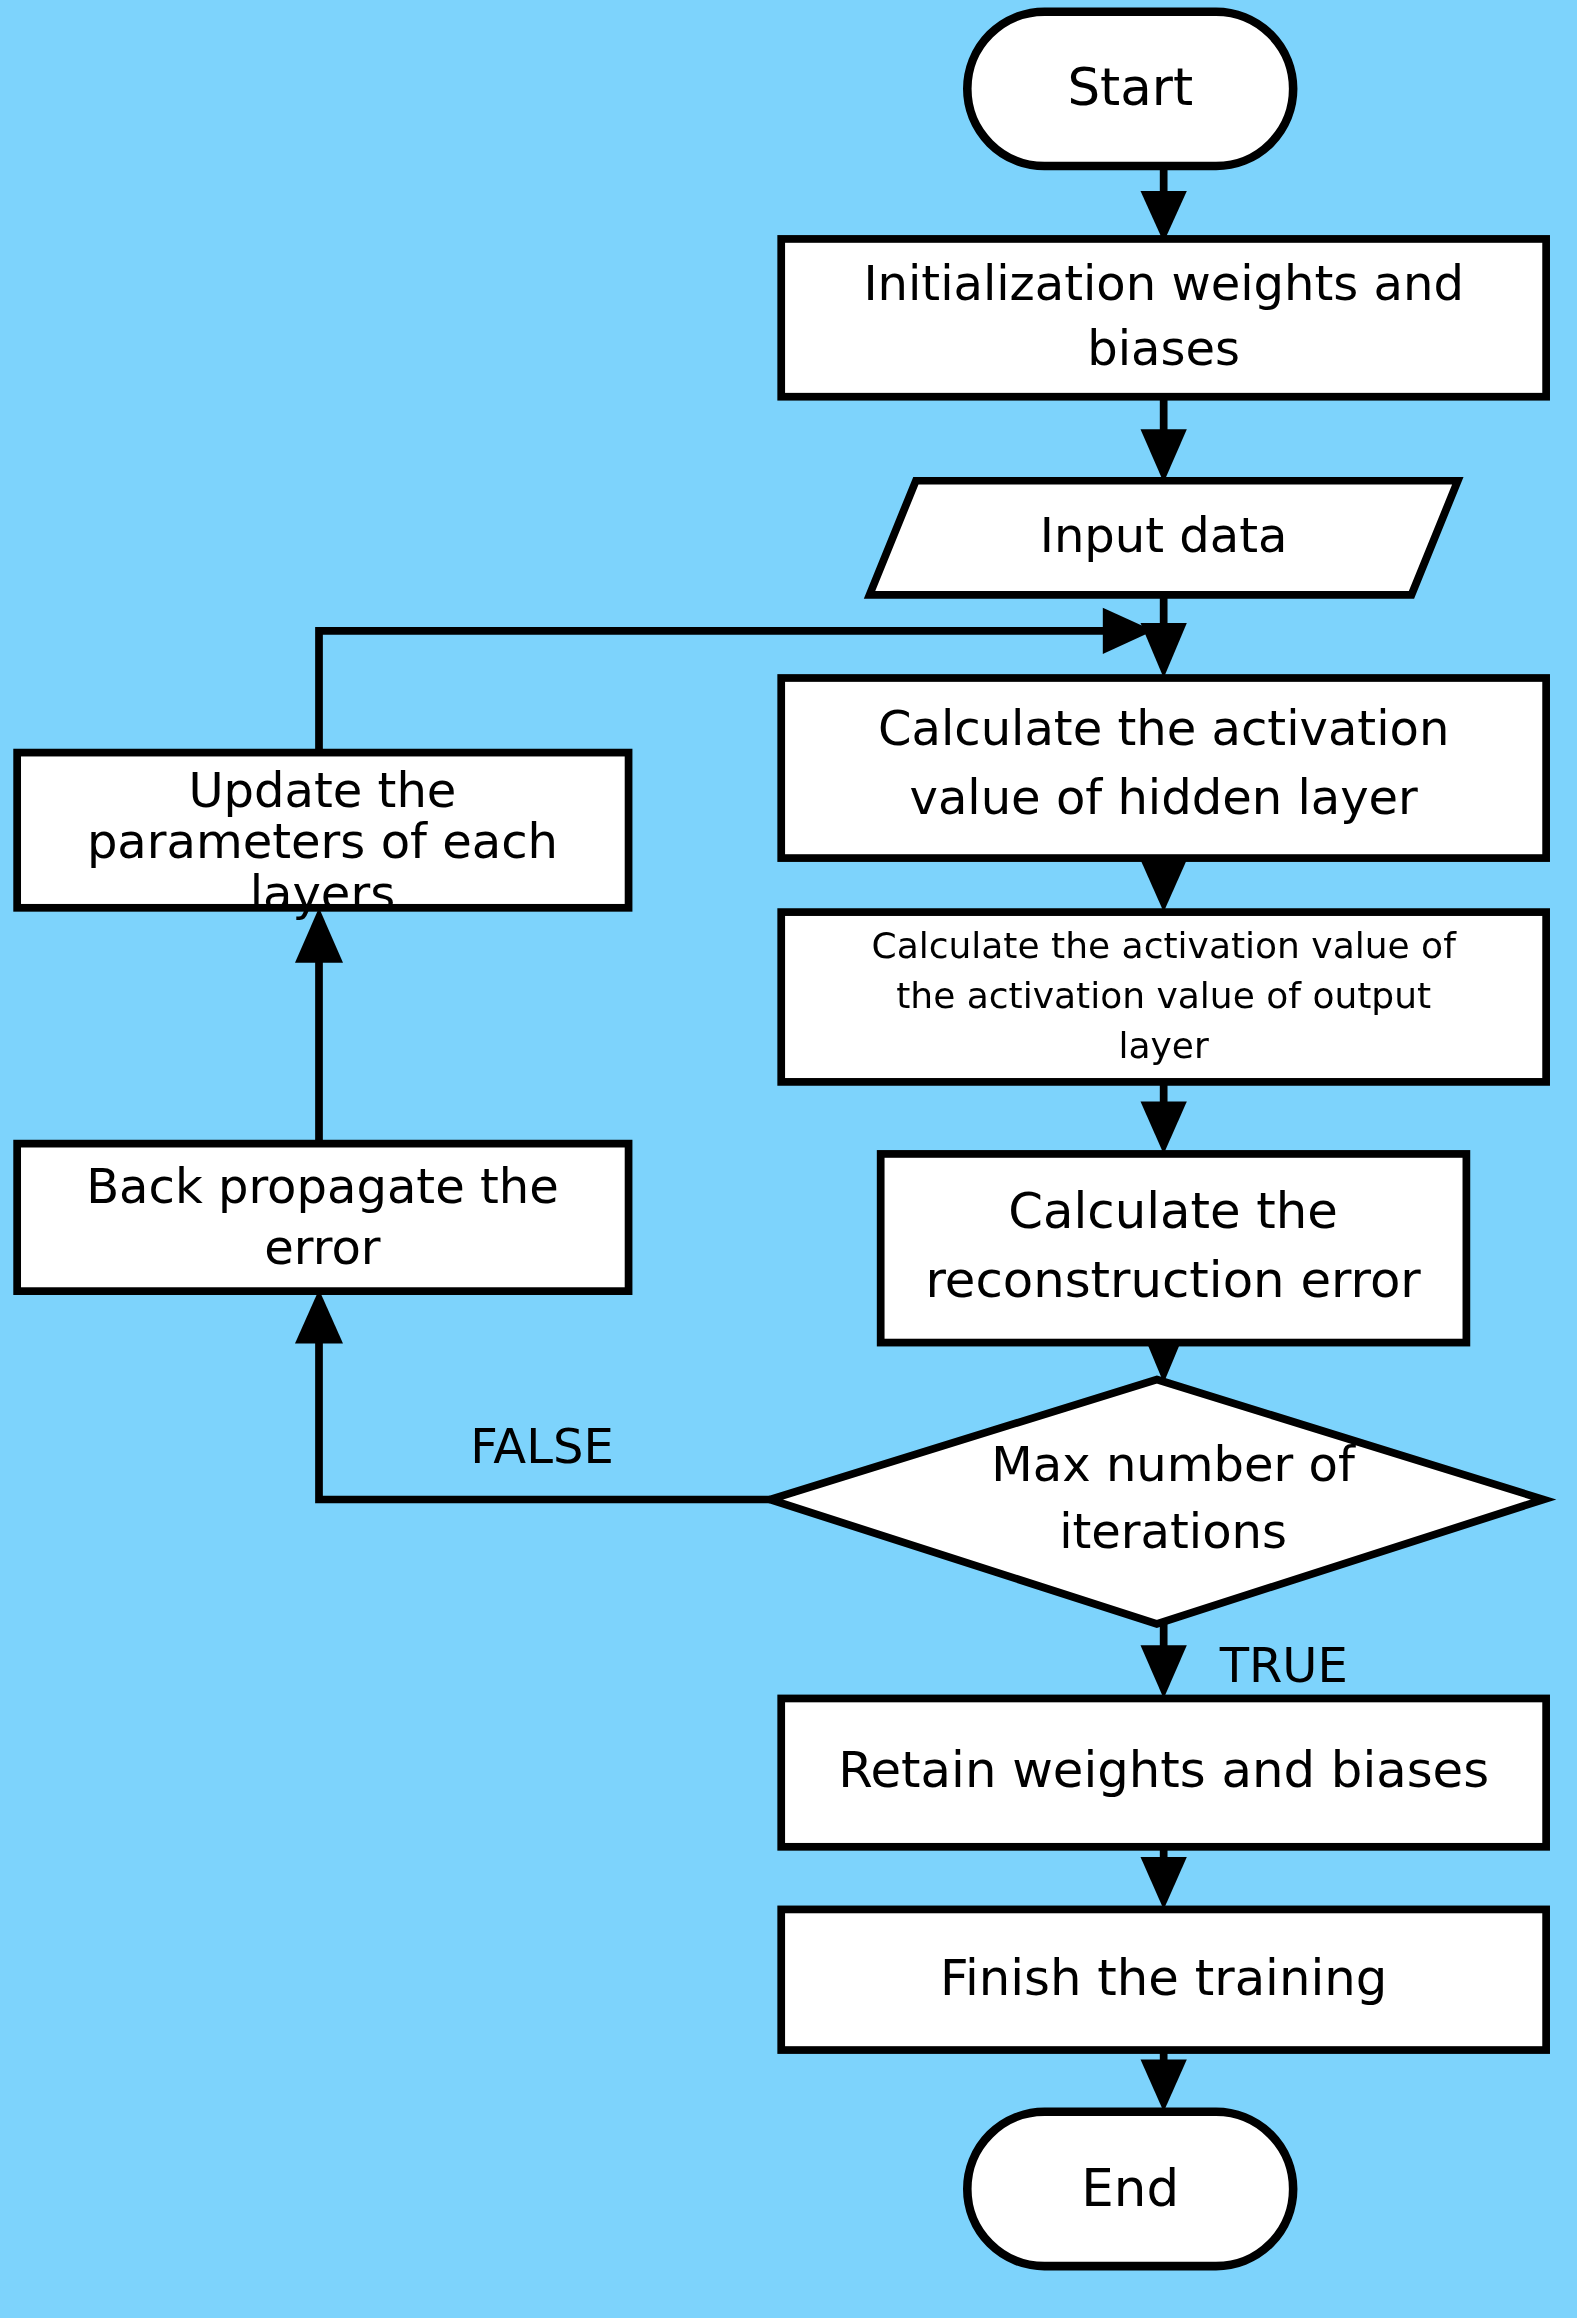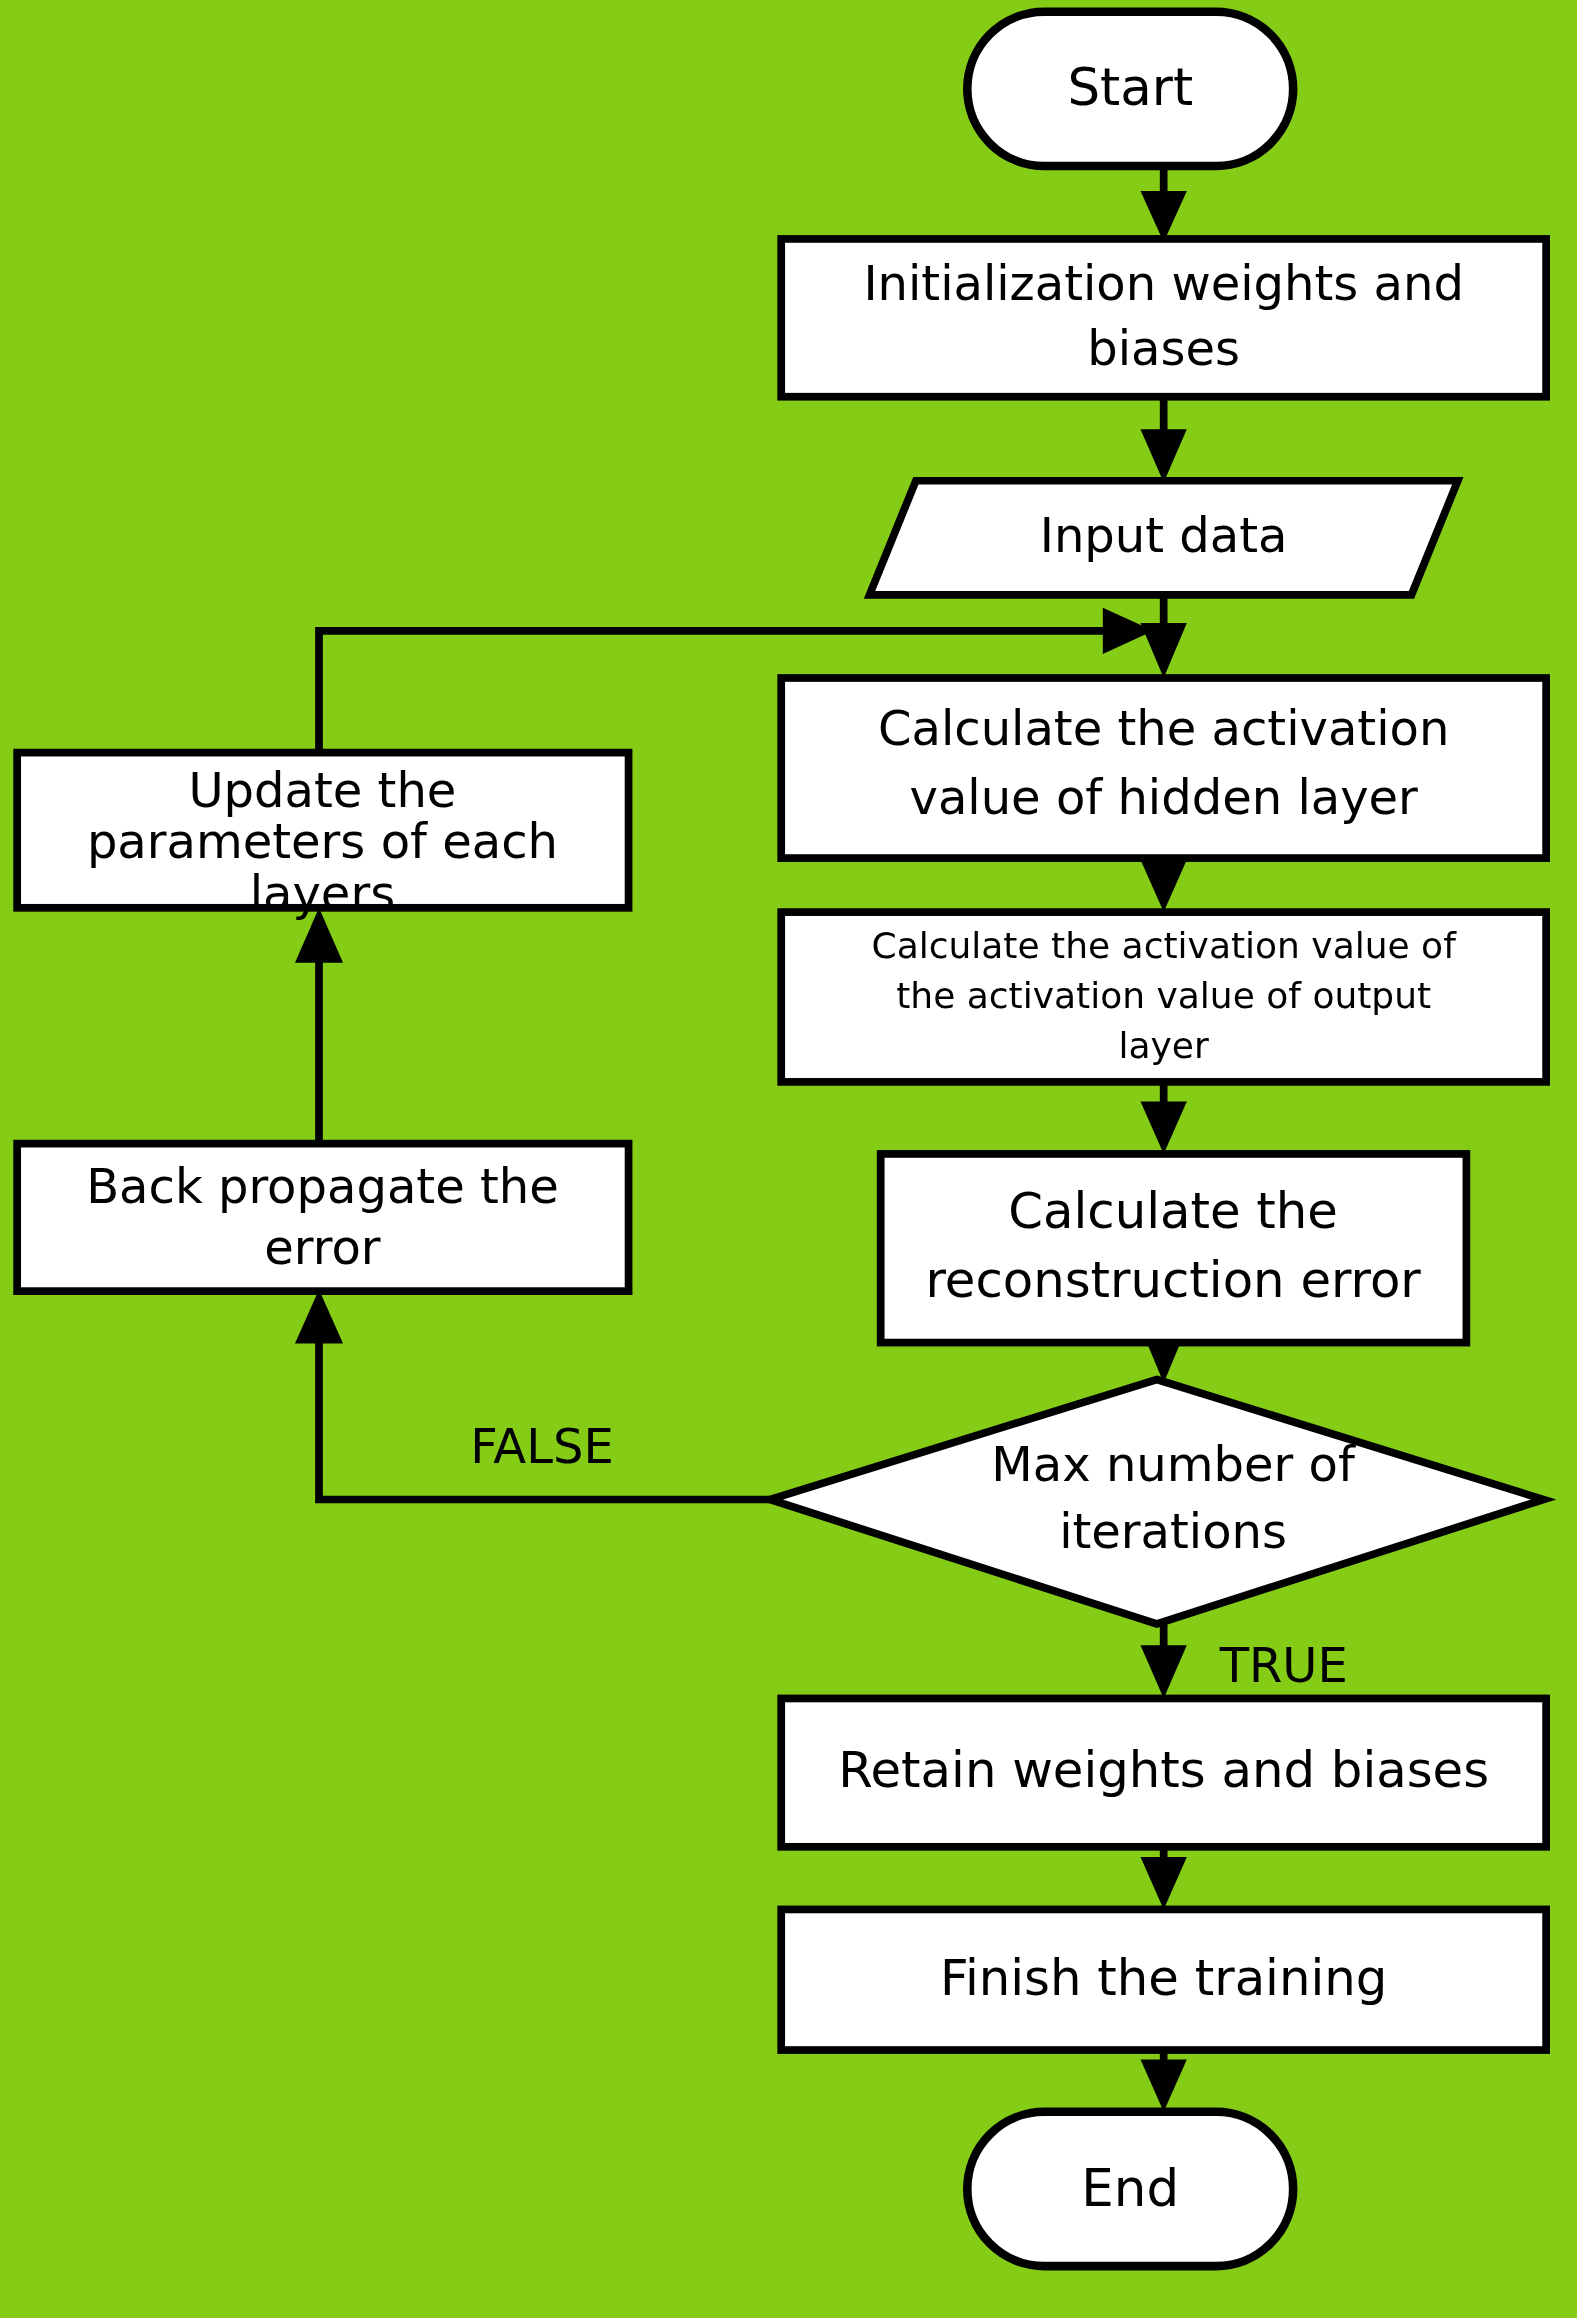--- a/index.html
+++ b/index.html
@@ -10,21 +10,21 @@
   body {
     width: 1577px;
     height: 2319px;
     font-family: "DejaVu Sans", sans-serif;
     overflow: hidden;
   }
   #flowchart-root {
     position: relative;
     width: 1577px;
     height: 2319px;
-    background: #84cc16;
+    background: #7dd3fc;
   }
   svg.fc {
     display: block;
     width: 1577px;
     height: 2319px;
   }
   .shape-stroke {
     stroke: #000000;
     fill: #ffffff;
   }

